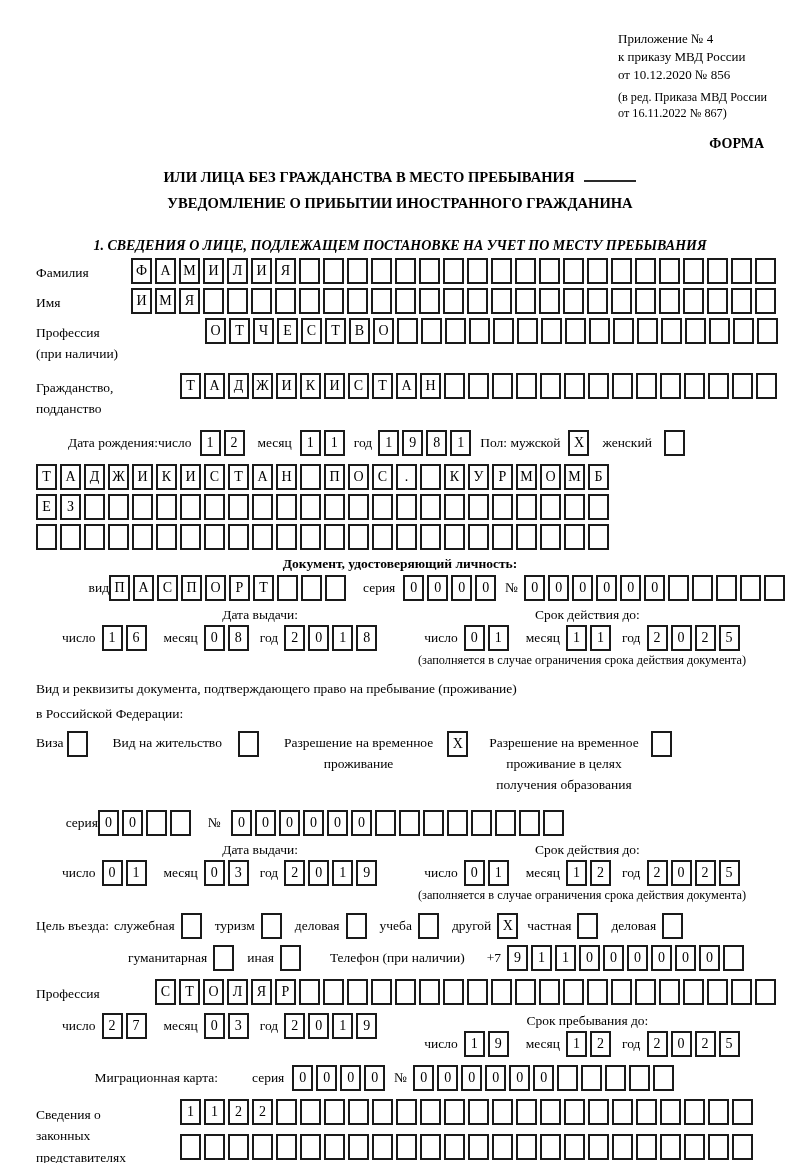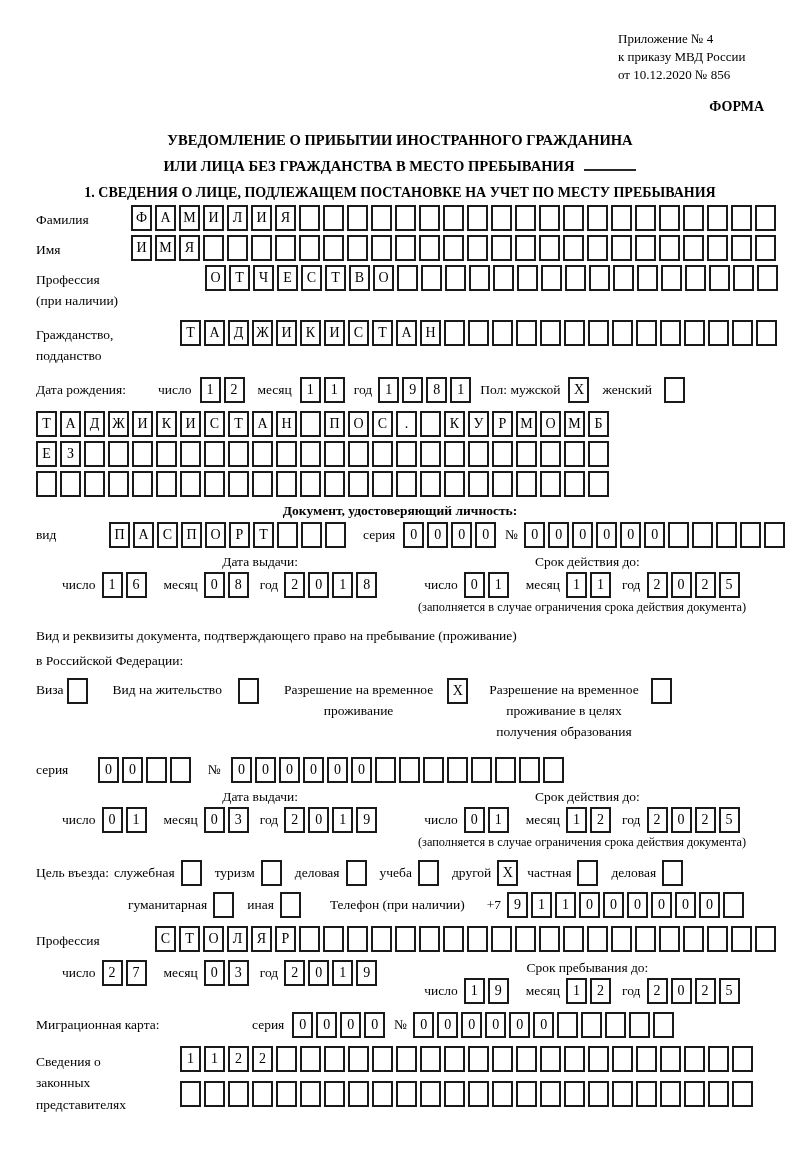--- a/index.html
+++ b/index.html
@@ -11,25 +11,25 @@
     padding:30px 8px 0 36px; overflow:hidden; font-size:13.5px;
   }
   
   .hdr-block { margin-left:582px; line-height:1.4; }
   .hdr-line { font-size:13px; }
   .hdr-sub  { font-size:12.2px; margin-top:4px; line-height:1.35; }
   .forma { text-align:right; padding-right:28px; font-weight:bold; font-size:14px; margin-top:14px; }
   
   .title { text-align:center; font-weight:bold; font-size:14.6px; margin-top:12px; line-height:1.8; padding-right:28px; }
   .blank { display:inline-block; width:52px; border-bottom:2px solid #2a2a2a; height:0.95em; margin-left:10px; }
-  .sect { text-align:center; font-weight:bold; font-size:14px; margin-top:6px; padding-right:28px; }
+  .sect { text-align:center; font-weight:bold; font-size:14px; margin-top:22px; padding-right:28px;font-style:italic; }
   
   .row { display:flex; align-items:flex-start; margin-top:4px; }
   .flabel { flex:none; padding-top:5px; line-height:1.55; }
-  .lbl { white-space:nowrap; padding-top:5px; }
+  .lbl { white-space:nowrap; padding-top:5px;text-align:right; }
   .cells { display:inline-flex; flex:none; }
   .cell {
     flex:none; width:21px; height:26px; border:2px solid #1a1a1a; margin-right:3px;
     display:inline-flex; align-items:center; justify-content:center;
     font-size:14px; line-height:1; background:#fff;
   }
   .stack .cells { display:flex; margin-bottom:4px; }
   .ml6 { margin-left:6px; } .ml10 { margin-left:10px; }
   
   .dg2 { display:flex; margin-top:8px;gap:36px; }
@@ -53,26 +53,30 @@
 </style>
 </head>
 <body>
 
 <div class="page">
 
   <div class="hdr-block">
     <div class="hdr-line">Приложение № 4</div>
     <div class="hdr-line">к приказу МВД России</div>
     <div class="hdr-line">от 10.12.2020 № 856</div>
+    <div class="hdr-sub">
+      <div>(в ред. Приказа МВД России</div>
+      <div>от 16.11.2022 № 867)</div>
+    </div>
   </div>
   <div class="forma">ФОРМА</div>
 
   <div class="title">
+    <div><span>ИЛИ ЛИЦА БЕЗ ГРАЖДАНСТВА В МЕСТО ПРЕБЫВАНИЯ</span><span class="blank"></span></div>
     <div>УВЕДОМЛЕНИЕ О ПРИБЫТИИ ИНОСТРАННОГО ГРАЖДАНИНА</div>
-    <div><span>ИЛИ ЛИЦА БЕЗ ГРАЖДАНСТВА В МЕСТО ПРЕБЫВАНИЯ</span><span class="blank"></span></div>
   </div>
 
   <div class="sect">1. СВЕДЕНИЯ О ЛИЦЕ, ПОДЛЕЖАЩЕМ ПОСТАНОВКЕ НА УЧЕТ ПО МЕСТУ ПРЕБЫВАНИЯ</div>
 
   <div class="row" style="">
     <div class="flabel" style="width:95px;">Фамилия</div>
     <span class="cells">
         <span class="cell">Ф</span>
         <span class="cell">А</span>
         <span class="cell">М</span>

